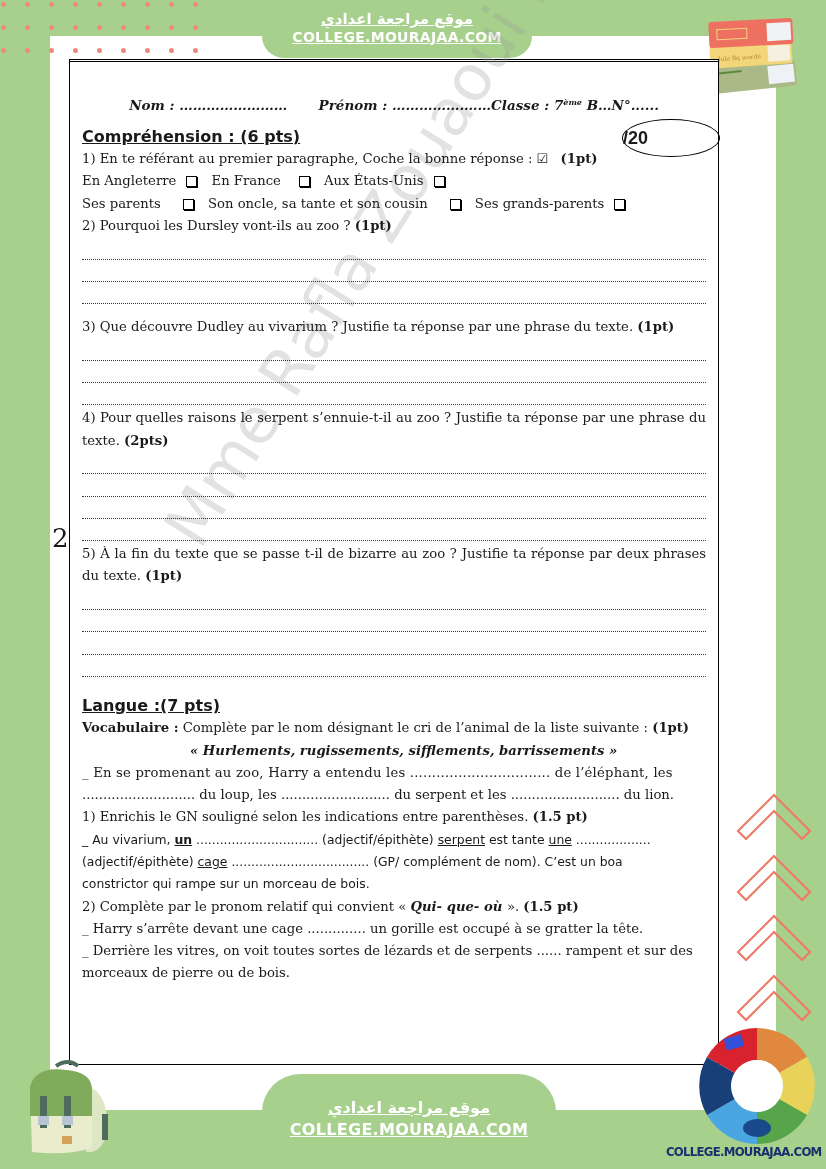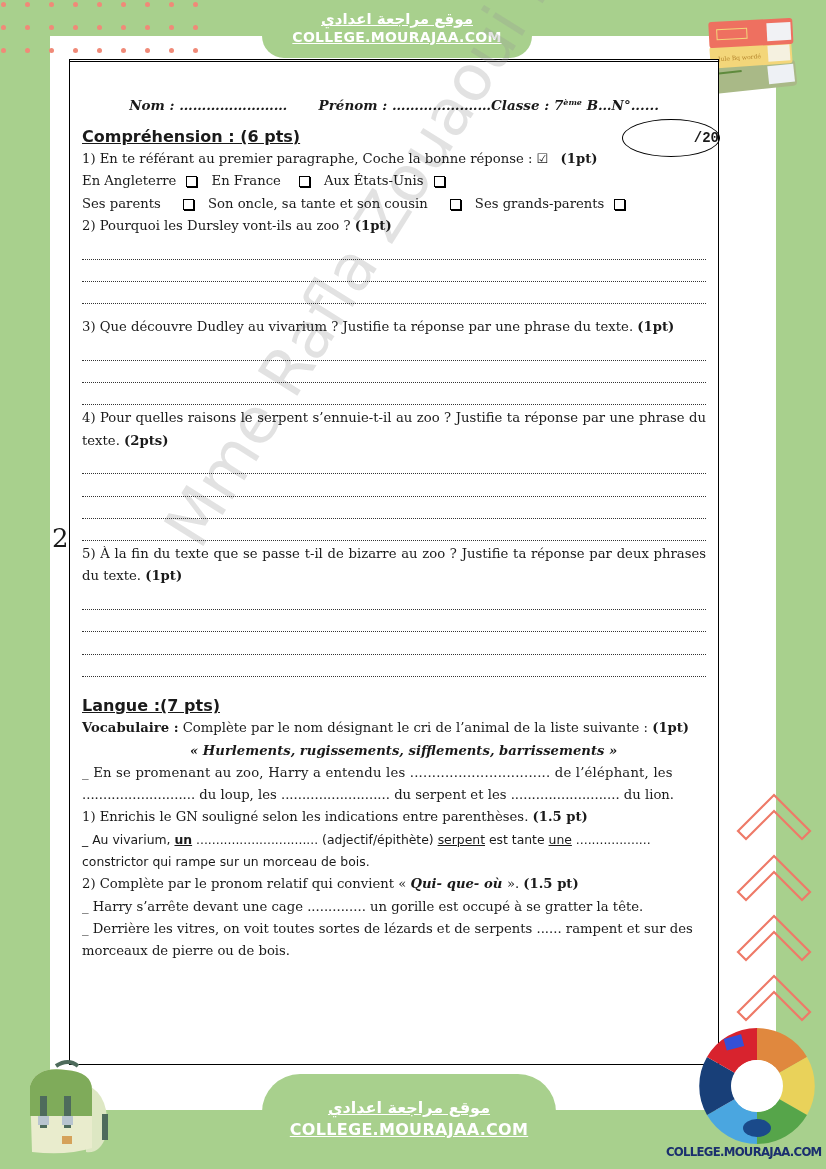--- a/index.html
+++ b/index.html
@@ -25,21 +25,21 @@
   .line { white-space:nowrap; }
   .b { font-weight:bold; }
   .i { font-style:italic; }
   .u { text-decoration:underline; }
   .sec { font-family:"DejaVu Sans", sans-serif; font-weight:bold; font-size:16px; text-decoration:underline; }
   .dotline { height:22.3px; border-bottom:1.5px dotted #333; margin-bottom:0; box-sizing:border-box; }
   .box { display:inline-block; width:9px; height:9px; border:1.5px solid #000; margin:0 10px 0 10px; vertical-align:middle; box-shadow:1px 1px 0 #000; }
   .justify { text-align:justify; }
   .sans { font-family:"DejaVu Sans", sans-serif; font-size:12.4px; }
   #header-line { font-style:italic; font-weight:bold; font-size:13.5px;text-align:center; }
-  #score-oval { position:absolute; left:622px; top:119px; width:96px; height:36px; border:1.2px solid #000; border-radius:50%; font-family:Liberation Mono, monospace; font-weight:bold; font-size:14px; text-align:right; line-height:36px; }
+  #score-oval { position:absolute; left:622px; top:119px; width:96px; height:36px; border:1.2px solid #000; border-radius:50%; font-family:Liberation Sans, sans-serif; font-weight:bold; font-size:18px; text-align:left; line-height:36px; }
   #page-num { position:absolute; left:52px; top:523px; font-size:26px; }
   #watermark { position:absolute; left:150px; top:520px; transform:rotate(-58deg); transform-origin:left top; font-family:"DejaVu Sans", sans-serif; font-size:64px; color:rgba(150,150,150,0.28); white-space:nowrap; pointer-events:none; }
   .chev { position:absolute; left:736px; width:76px; height:48px; }
   #books { position:absolute; left:696px; top:12px; width:110px; height:86px; }
   #backpack { position:absolute; left:16px; top:1056px; width:96px; height:100px; }
   #wheel { position:absolute; left:697px; top:1026px; width:120px; height:120px; }
   #logo-text { position:absolute; left:666px; top:1144px; font-family:"DejaVu Sans", sans-serif; font-weight:bold; font-size:13px; color:#1b2f6e; letter-spacing:-0.8px; transform:scaleX(0.9); transform-origin:left; }
 </style>
 </head>
 <body>
@@ -181,20 +181,23 @@
   <div class="line b i" style="padding-left:108px">« Hurlements, rugissements,  sifflements, barrissements »</div>
   <div class="line" style="letter-spacing:0.2px">_ En se promenant au zoo, Harry a entendu les ................................ de l’éléphant, les</div>
   <div class="line">........................... du loup, les .......................... du serpent et les .......................... du lion.</div>
 
   <div class="line">
     <span>1)  Enrichis le GN  souligné  selon les indications entre parenthèses. </span><span class="b">(1.5 pt)</span>
   </div>
   <div class="line sans">
     <span> _   Au vivarium, </span><span class="u b">un</span><span> ............................... (adjectif/épithète) </span><span class="u">serpent</span><span> est tante </span><span class="u">une</span><span> ...................</span>
   </div>
+  <div class="line sans">
+    <span>(adjectif/épithète)  </span><span class="u">cage</span><span> ................................... (GP/ complément de nom). C’est un boa</span>
+  </div>
   <div class="line sans">constrictor qui rampe sur un  morceau de bois.</div>
 
   <div class="line">
     <span>2) Complète par le pronom relatif qui convient « </span><span class="b i"> Qui- que- où </span><span>». </span><span class="b">(1.5 pt)</span>
   </div>
   <div class="line">_ Harry s’arrête  devant une cage  ..............  un gorille est occupé à se gratter la tête.</div>
   <div>_ Derrière les vitres, on voit toutes sortes de lézards et de serpents ......  rampent et sur des morceaux de pierre ou de bois.</div>
 
 </div>
 

